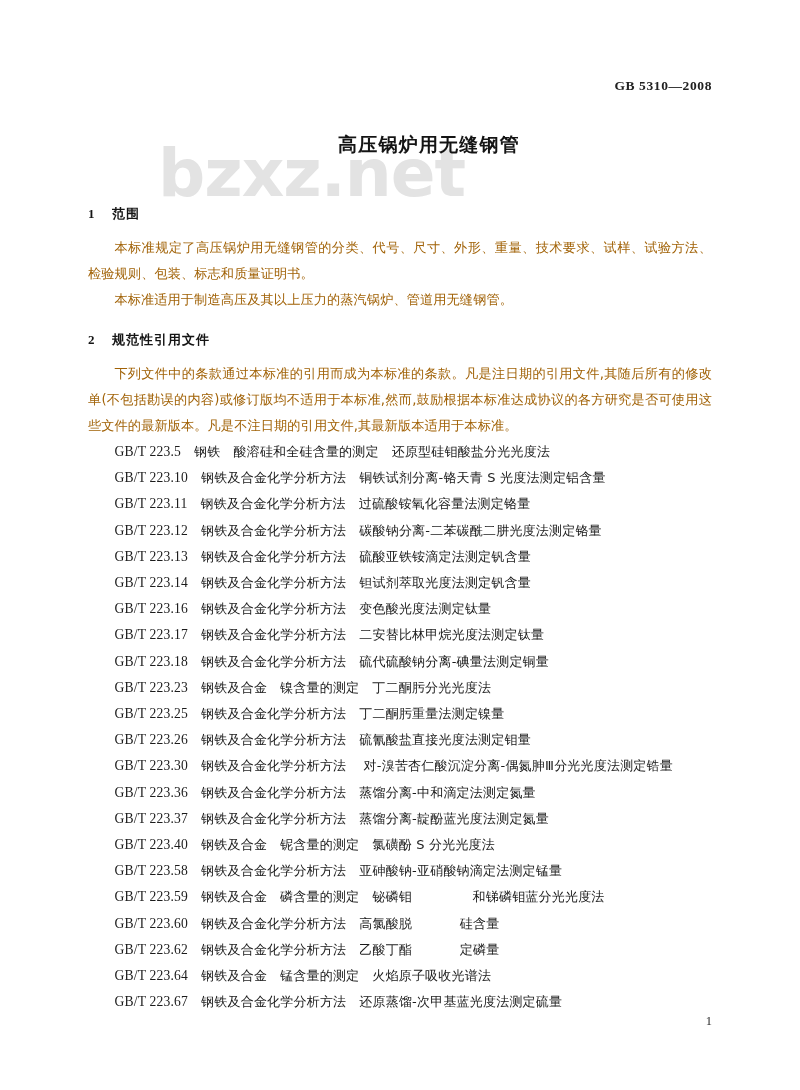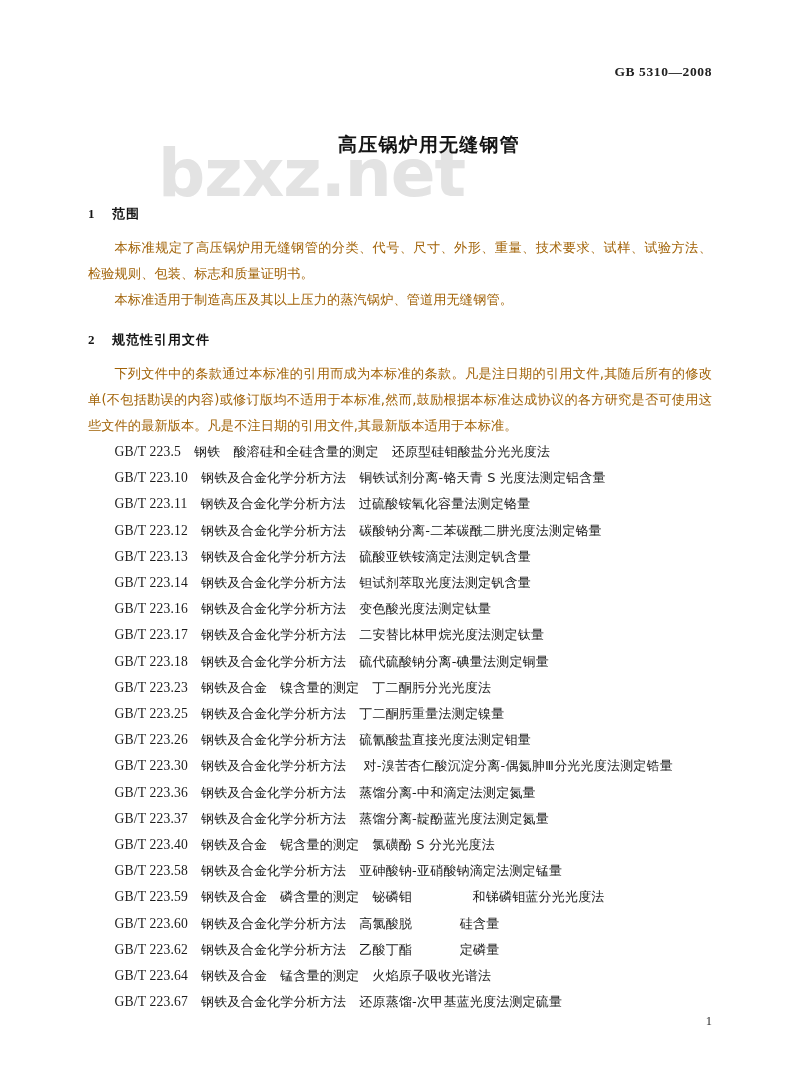--- a/index.html
+++ b/index.html
@@ -15,21 +15,21 @@
     background: #ffffff;
     overflow: hidden;
     font-family: "Liberation Serif", "DejaVu Serif", serif;
     color: #1b1b1b;
     -webkit-font-smoothing: antialiased;
   }
 
   
   .page-header {
     position: absolute;
-    top: 64px;
+    top: 78px;
     left: 88px;
     right: 88px;
     height: 22px;
     display: flex;
     align-items: flex-start;
     justify-content: flex-end;
   }
   .std-number {
     font-family: "Liberation Serif", "DejaVu Serif", serif;
     font-weight: 700;

